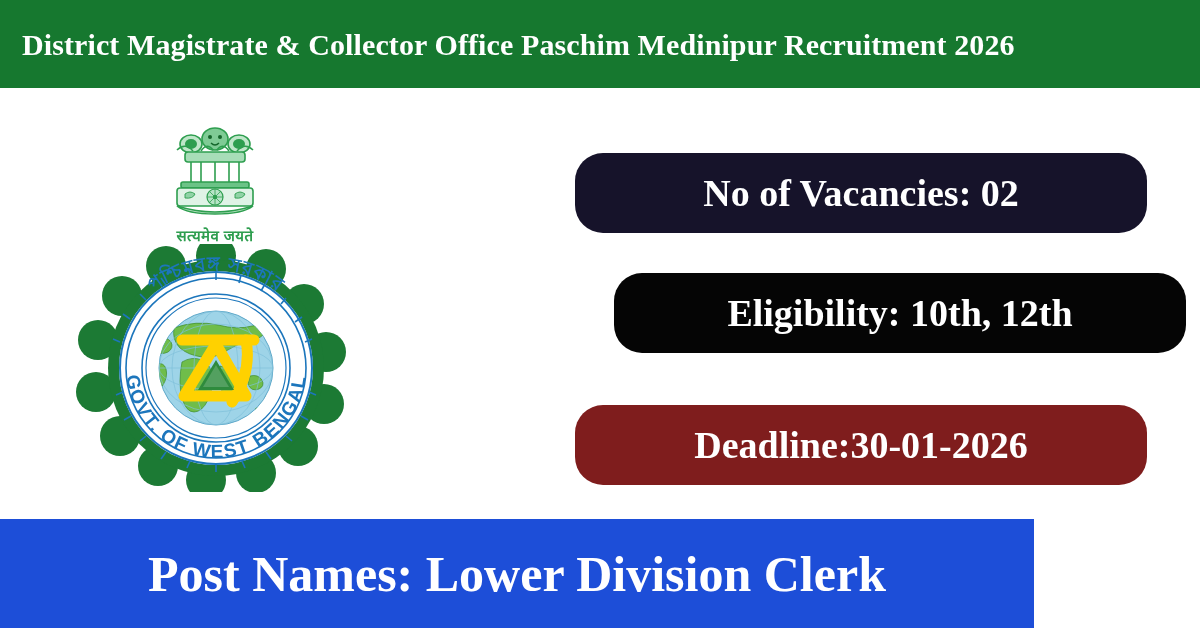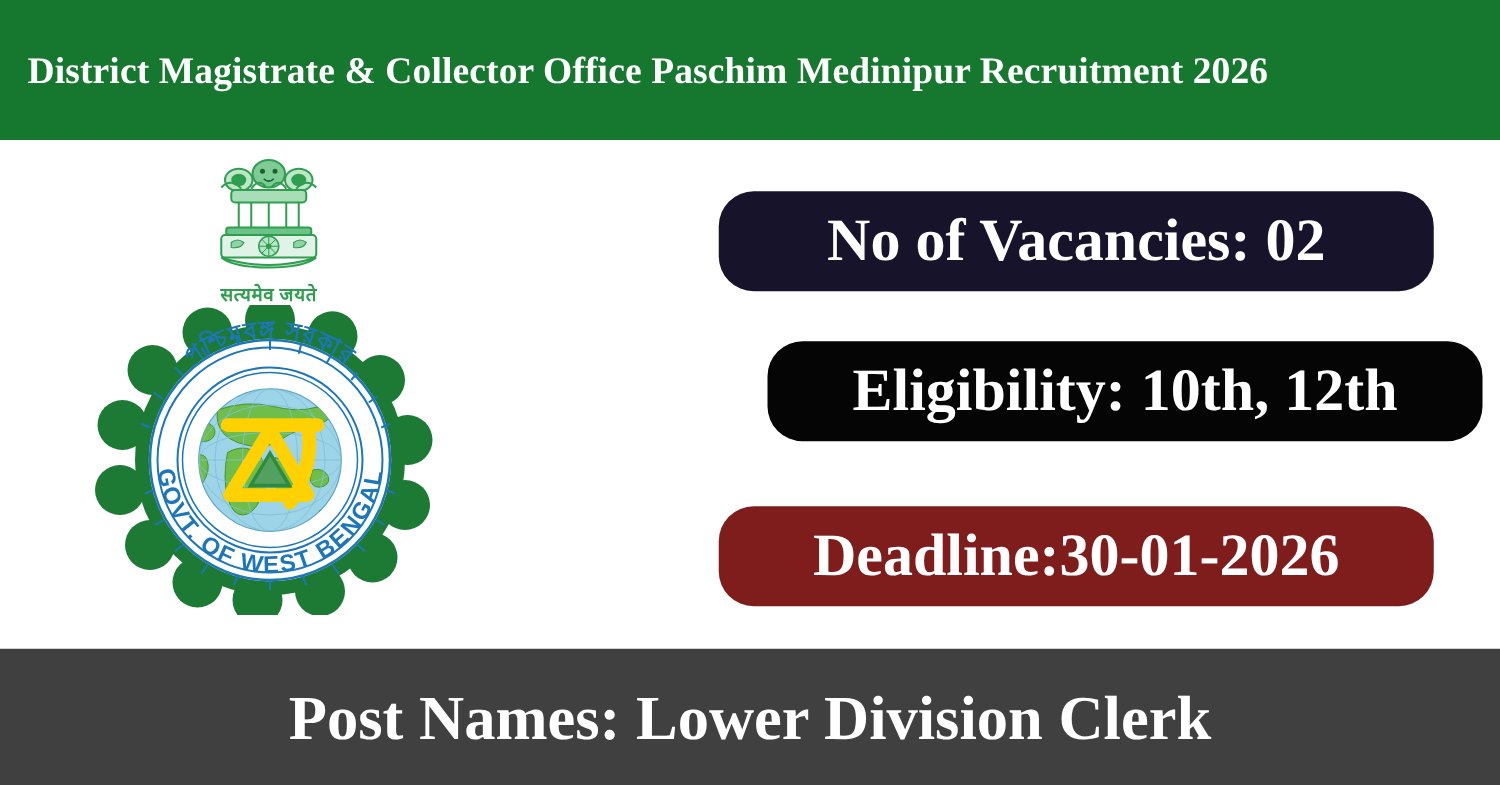--- a/index.html
+++ b/index.html
@@ -20,21 +20,21 @@
     background: #ffffff;
     box-sizing: border-box;
   }
 
   
   .header-bar {
     position: absolute;
     left: 0;
     top: 0;
     width: 1200px;
-    height: 112px;
+    height: 88px;
     background: #16782F;
     display: flex;
     align-items: center;
     justify-content: flex-start;
   }
   .header-title {
     color: #ffffff;
     font-family: "Liberation Serif", serif;
     font-weight: bold;
     font-size: 30px;
@@ -98,36 +98,36 @@
     border-radius: 28px;
     display: flex;
     align-items: center;
     justify-content: center;
     box-sizing: border-box;
   }
   .pill-text {
     color: #ffffff;
     font-family: "Liberation Serif", serif;
     font-weight: bold;
-    font-size: 48px;
+    font-size: 38px;
     white-space: nowrap;
     line-height: 1;
   }
   .pill-1 { top: 33px;  background: #16132a; }
   .pill-2 { top: 153px; background: #050505; margin-left: 39px; }
   .pill-3 { top: 285px; background: #7f1d1d; }
 
   
   .footer-bar {
     position: absolute;
     left: 0;
     top: 519px;
-    width: 1200px;
+    width: 1034px;
     height: 109px;
-    background: #404040;
+    background: #1d4ed8;
     display: flex;
     align-items: center;
     justify-content: center;
   }
   .footer-title {
     color: #ffffff;
     font-family: "Liberation Serif", serif;
     font-weight: bold;
     font-size: 50px;
     white-space: nowrap;

